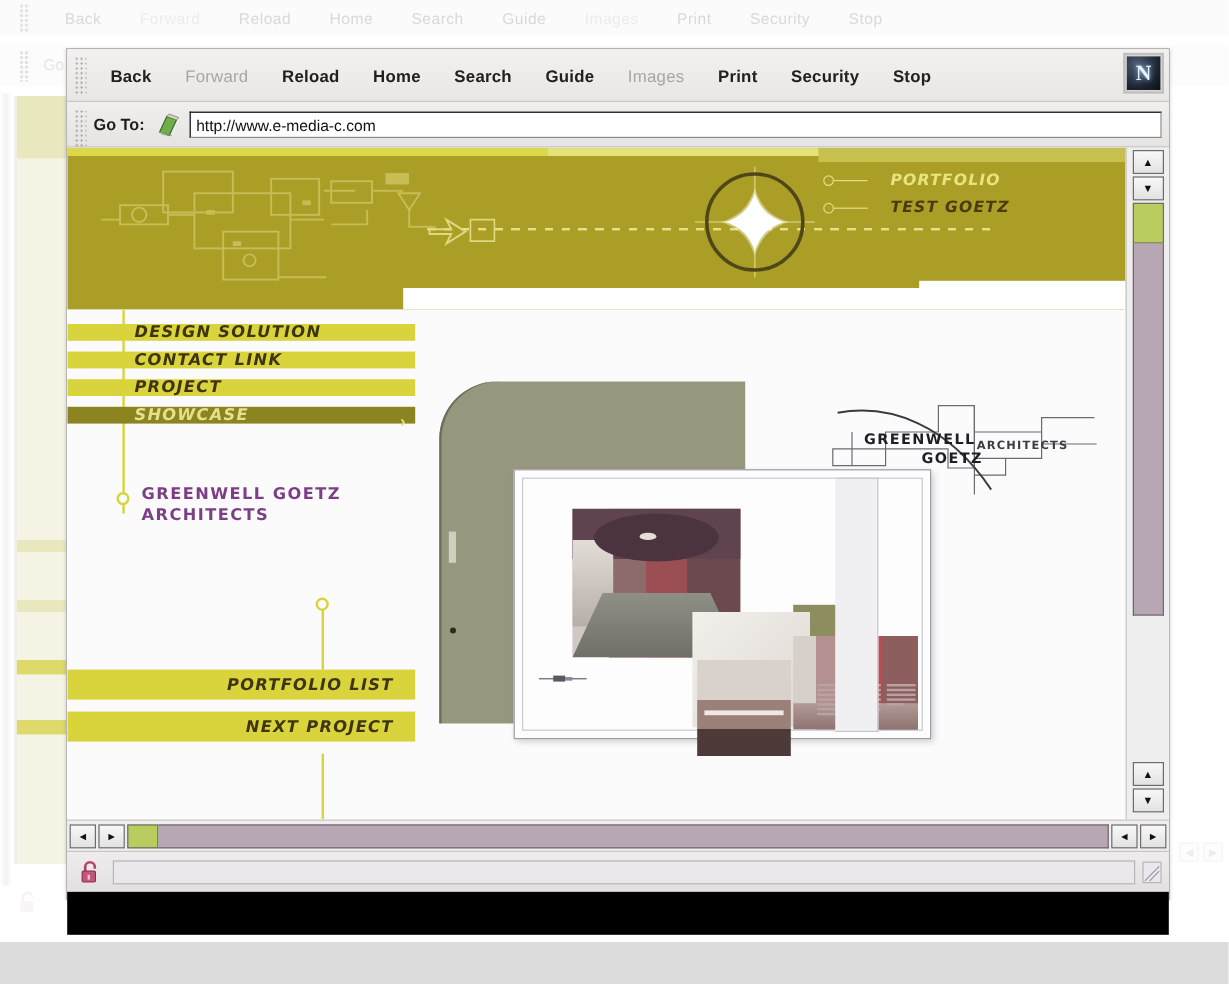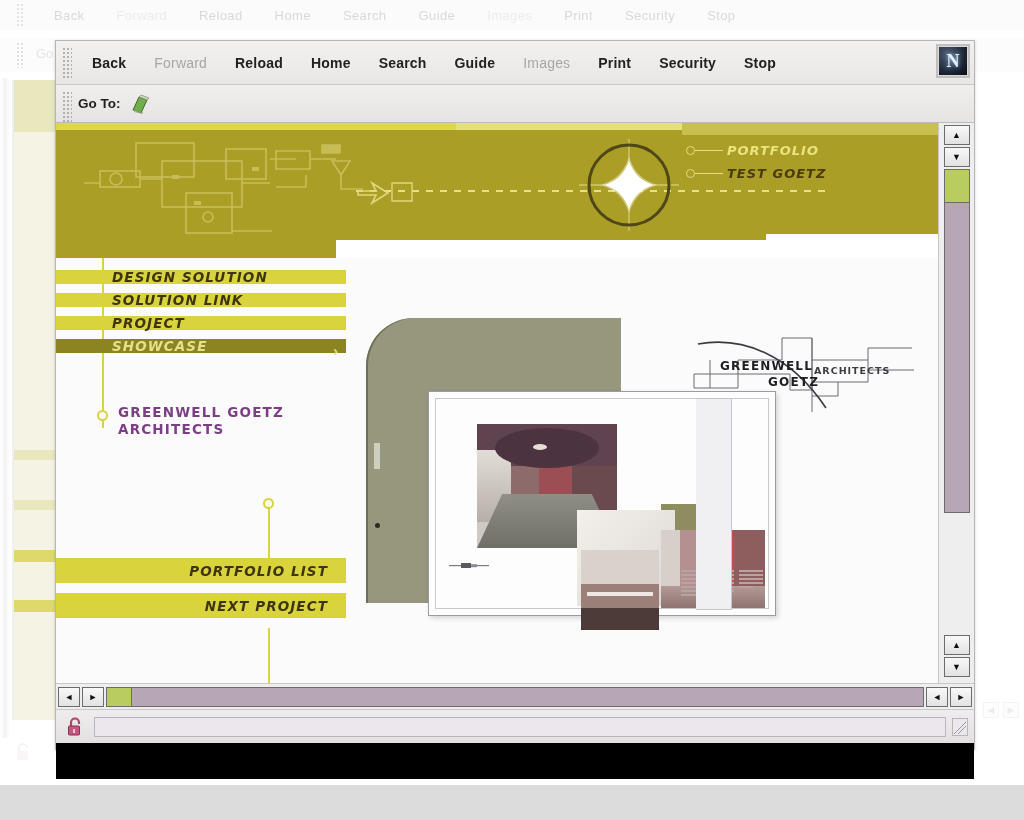--- a/index.html
+++ b/index.html
@@ -300,21 +300,21 @@
     height: 1.6px; width: 28px;
     background: #e3dd83; flex: none;
   }
   .topnav-label {
     font-family: "DejaVu Sans", sans-serif;
     font-size: 13px;
     font-weight: bold;
     font-style: italic;
     letter-spacing: 1px;
     color: #4b3b10;
-    margin-left: 4px;
+    margin-left: 19px;
     white-space: nowrap;
   }
   .topnav-row.active .topnav-label { color: #e9e47f; }
 
   
   #content {
     position: absolute;
     left: 0; top: 135px;
     width: 884px; height: 425px;
     background: #fbfbfb;
@@ -705,20 +705,21 @@
     <div id="urlbar">
       <div class="grip"></div>
       <span id="goto-label">Go To:</span>
       <div id="bookmark-icon">
         <svg width="22" height="20" viewBox="0 0 22 20">
           <polygon points="3,16 9,3 17,6 11,19" fill="#6fae4a" stroke="#3f6b28" stroke-width="1"></polygon>
           <polygon points="9,3 17,6 19,4 11,1" fill="#cfd8c0" stroke="#7a8a6a" stroke-width=".7"></polygon>
           <polygon points="3,16 5,18 13,19 11,19" fill="#e0e4d0" stroke="#8a9a7a" stroke-width=".6"></polygon>
         </svg>
       </div>
+      <div id="url-input" title="http://www.e-media-c.com">http://www.e-media-c.com</div>
     </div>
 
     <div id="viewport">
 
       <div id="page">
 
         <div id="site-header">
           <div id="hdr-top-yellow-l"></div>
           <div id="hdr-top-yellow-r"></div>
           <div id="hdr-notch"></div>
@@ -781,21 +782,21 @@
 
         <div id="content">
 
           <div id="sidebar">
             <div id="vline-left"></div>
 
             <div class="side-item">
               <span class="side-label">DESIGN SOLUTION</span>
             </div>
             <div class="side-item">
-              <span class="side-label">SOLUTION LINK</span>
+              <span class="side-label">CONTACT LINK</span>
             </div>
             <div class="side-item">
               <span class="side-label">PROJECT</span>
             </div>
             <div class="side-item active">
               <span class="side-label">SHOWCASE</span>
               <span class="side-chevron">›</span>
             </div>
 
             <div id="node-project"></div>

